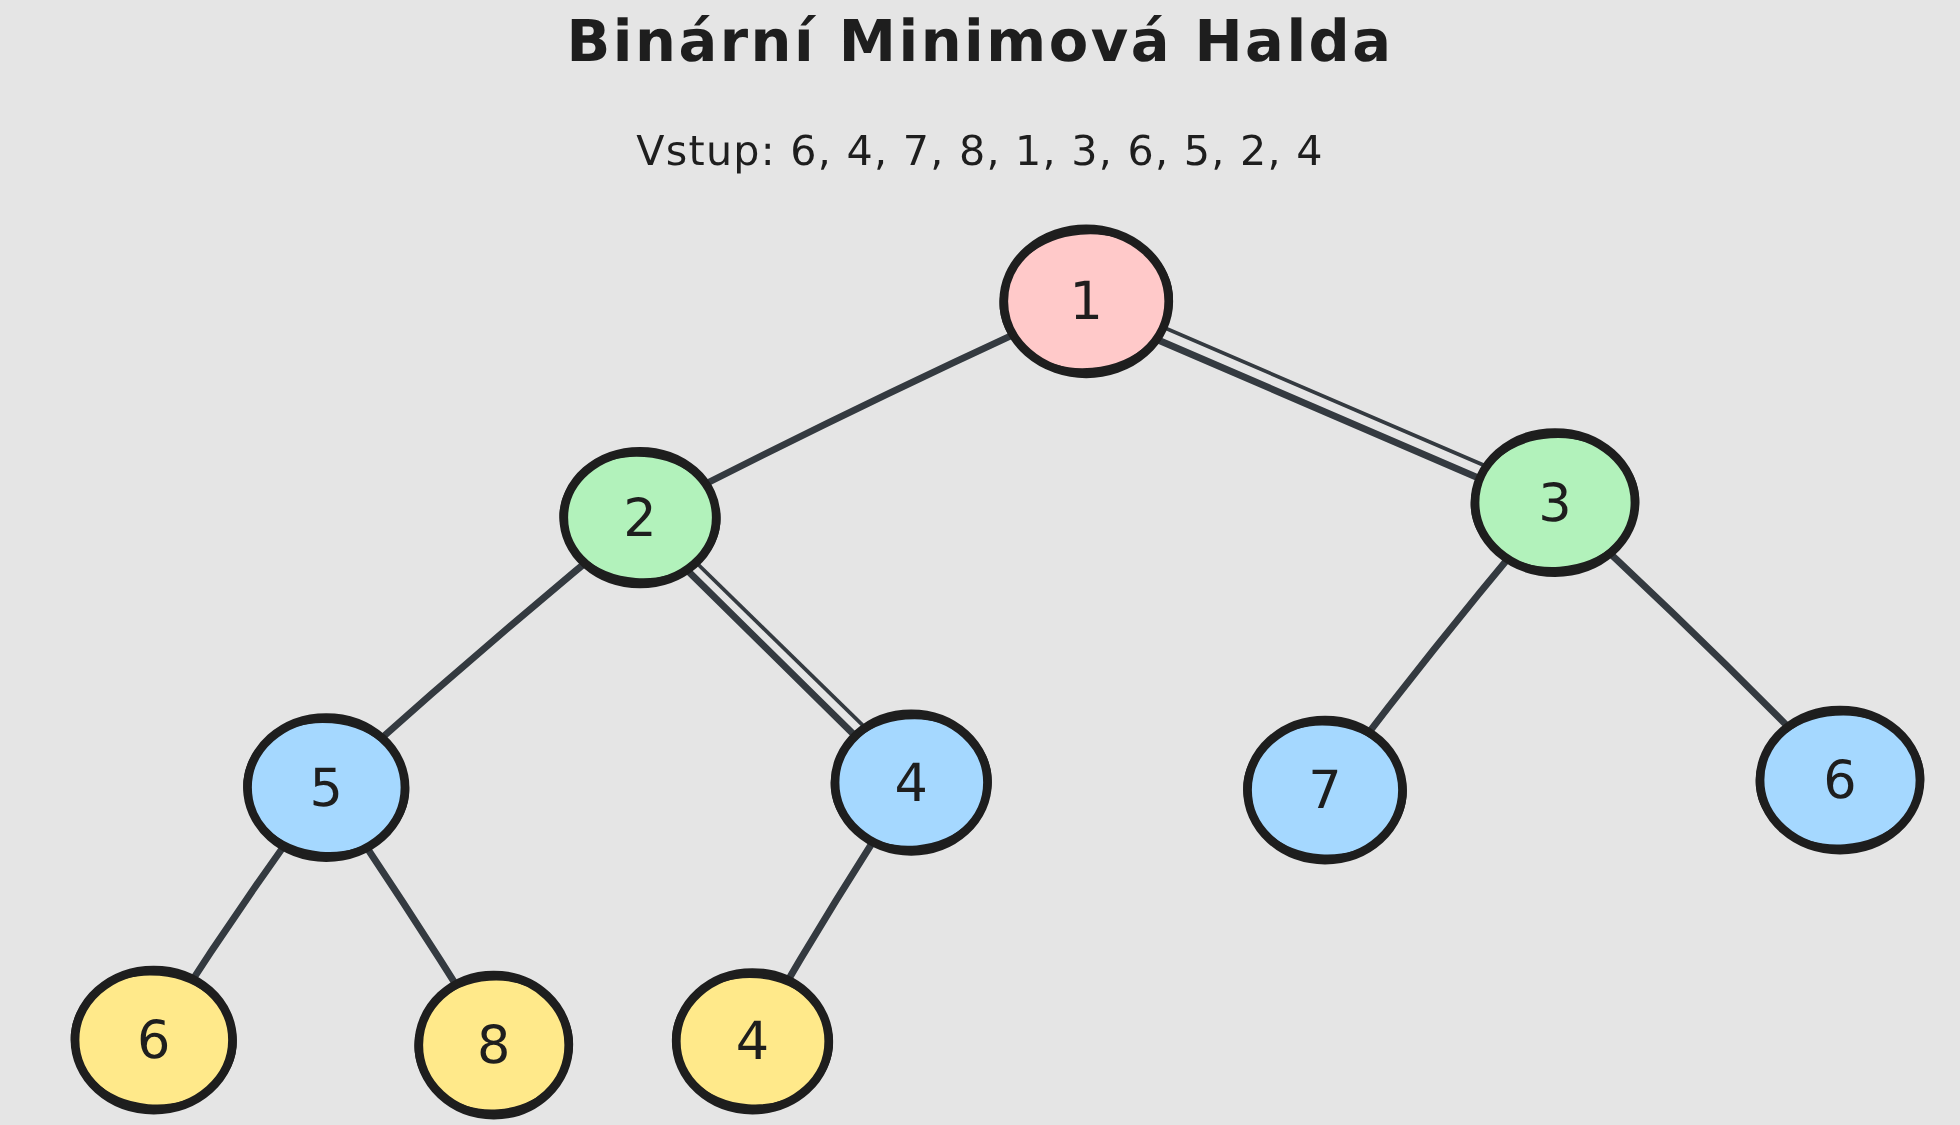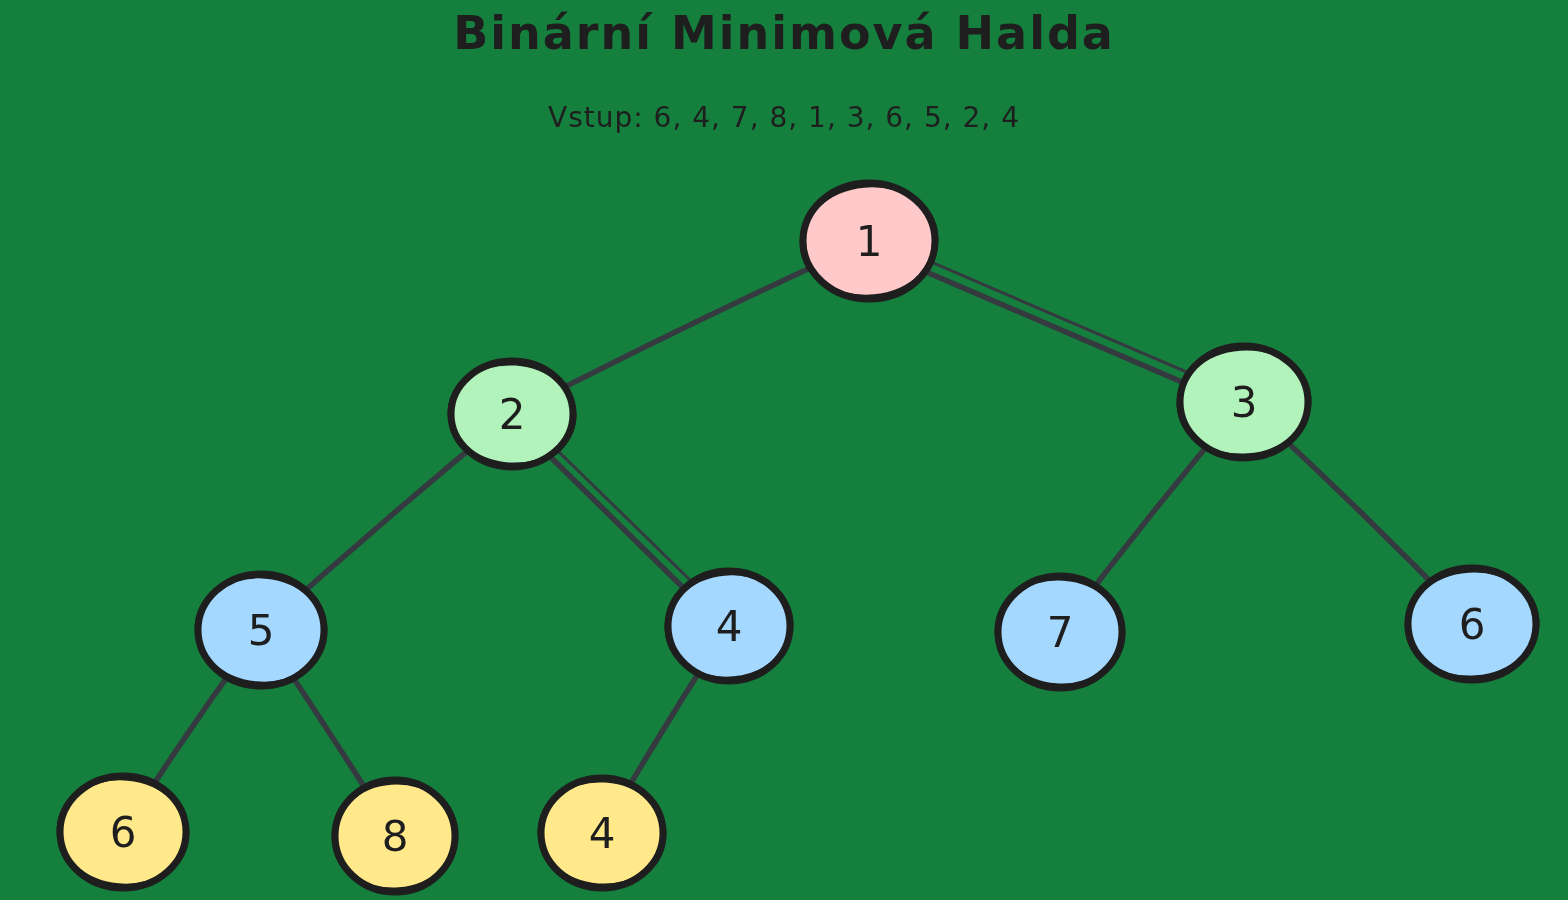--- a/index.html
+++ b/index.html
@@ -4,21 +4,21 @@
 <style>
   html, body {
     margin: 0;
     padding: 0;
     background: #ffffff;
   }
   .canvas {
     position: relative;
     width: 1568px;
     height: 900px;
-    background: #15803d;
+    background: #e5e5e5;
     overflow: hidden;
     font-family: "DejaVu Sans", "Liberation Sans", sans-serif;
     color: #1e1e1e;
   }
   .title {
     position: absolute;
     top: 6px;
     left: 0;
     width: 100%;
     text-align: center;
@@ -26,21 +26,21 @@
     font-weight: bold;
     letter-spacing: 2px;
     color: #1e1e1e;
   }
   .subtitle {
     position: absolute;
     top: 101px;
     left: 0;
     width: 100%;
     text-align: center;
-    font-size: 28px;
+    font-size: 33px;
     font-weight: normal;
     letter-spacing: 1px;
     color: #1e1e1e;
   }
   svg.tree {
     position: absolute;
     top: 0;
     left: 0;
   }
   .edge {

